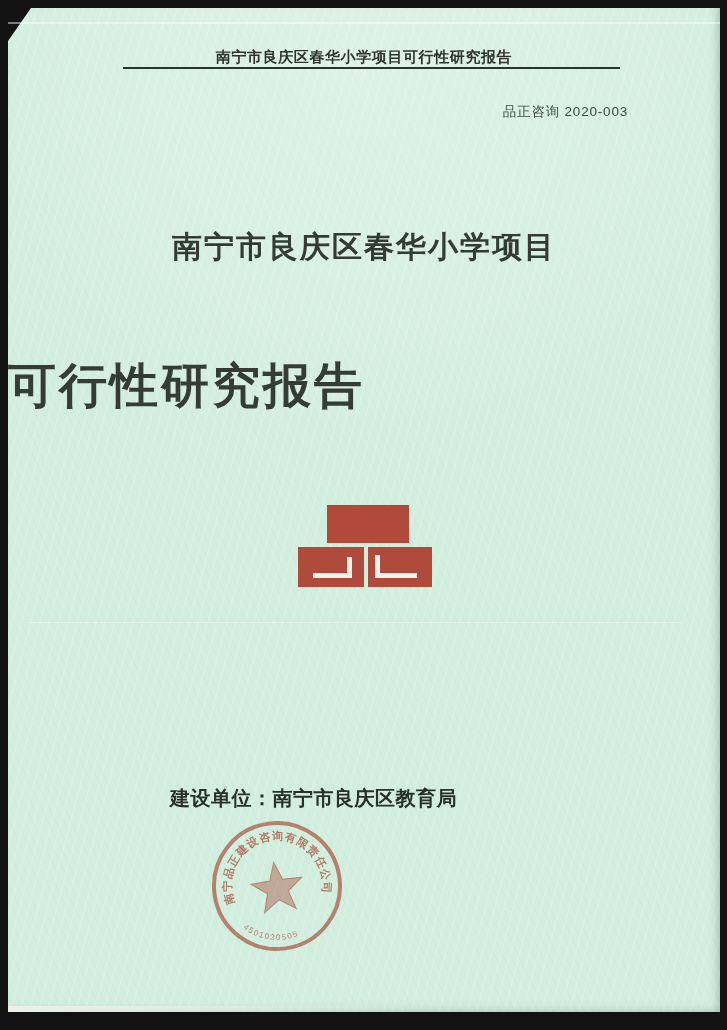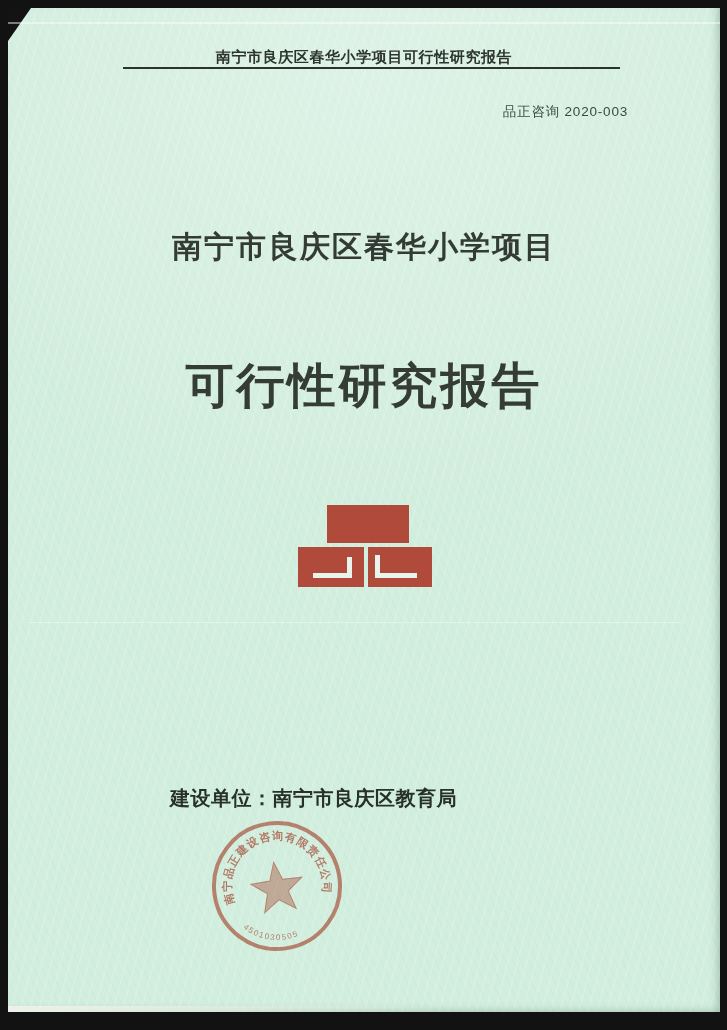--- a/index.html
+++ b/index.html
@@ -59,21 +59,20 @@
   
   .project-title{
     position:absolute;left:0;top:219px;width:100%;margin:0;
     text-align:center;
     font-family:Liberation Mono, monospace;
     font-size:30px;font-weight:bold;letter-spacing:2px;
     color:#333b34;
   }
   .report-title{
     position:absolute;left:0;top:346px;width:100%;margin:0;
-    text-align:center;
     font-size:48px;font-weight:bold;letter-spacing:3px;
     color:#343c35;
   }
   
   .logo-block{position:absolute;background:#b04a3a;}
   .lb-top{left:319px;top:497px;width:82px;height:38px;}
   .lb-left{left:290px;top:539px;width:66px;height:40px;}
   .lb-right{left:360px;top:539px;width:64px;height:40px;}
   .mark{position:absolute;background:#e9f4ec;}
   

